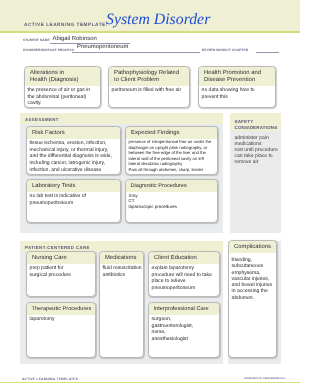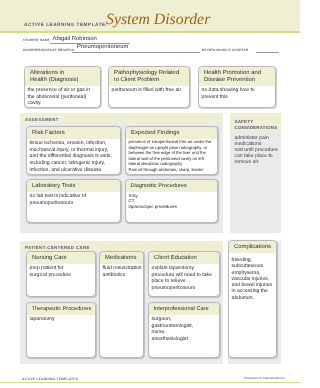--- a/index.html
+++ b/index.html
@@ -6,21 +6,21 @@
   body{width:300px;height:388px;background:#ffffff;font-family:"Liberation Sans",sans-serif;overflow:hidden;
     -webkit-font-smoothing:antialiased;text-rendering:geometricPrecision;}
   .page{position:relative;width:300px;height:388px;}
 
   
   .hdr{position:absolute;left:0;top:0;width:300px;height:31px;background:#eff0d3;}
   .hdr-rule{position:absolute;left:0;top:31px;width:300px;height:2px;background:#d7dc7c;}
   .hdr-kicker{position:absolute;left:24px;top:21.5px;font-size:4.7px;letter-spacing:.52px;
     color:#5b5676;font-weight:bold;}
   .hdr-title{position:absolute;left:106px;top:11px;font-family:"Liberation Serif",serif;
-    font-style:italic;font-size:15.8px;color:#a16207;letter-spacing:0px;}
+    font-style:italic;font-size:15.8px;color:#1d4ed8;letter-spacing:0px;}
 
   
   .flabel{position:absolute;font-size:3.2px;letter-spacing:.12px;color:#6b6685;font-weight:bold;white-space:nowrap;}
   .fline{position:absolute;height:1px;background:#9a95ab;}
   .fval{position:absolute;font-size:5.9px;color:#2c2c33;white-space:nowrap;}
 
   
   .panel{position:absolute;background:#eaebec;}
   .panel-band{position:absolute;background:#eff0d3;}
   .sect-label{position:absolute;font-size:4.3px;letter-spacing:.42px;color:#5b5676;font-weight:bold;white-space:nowrap;}

